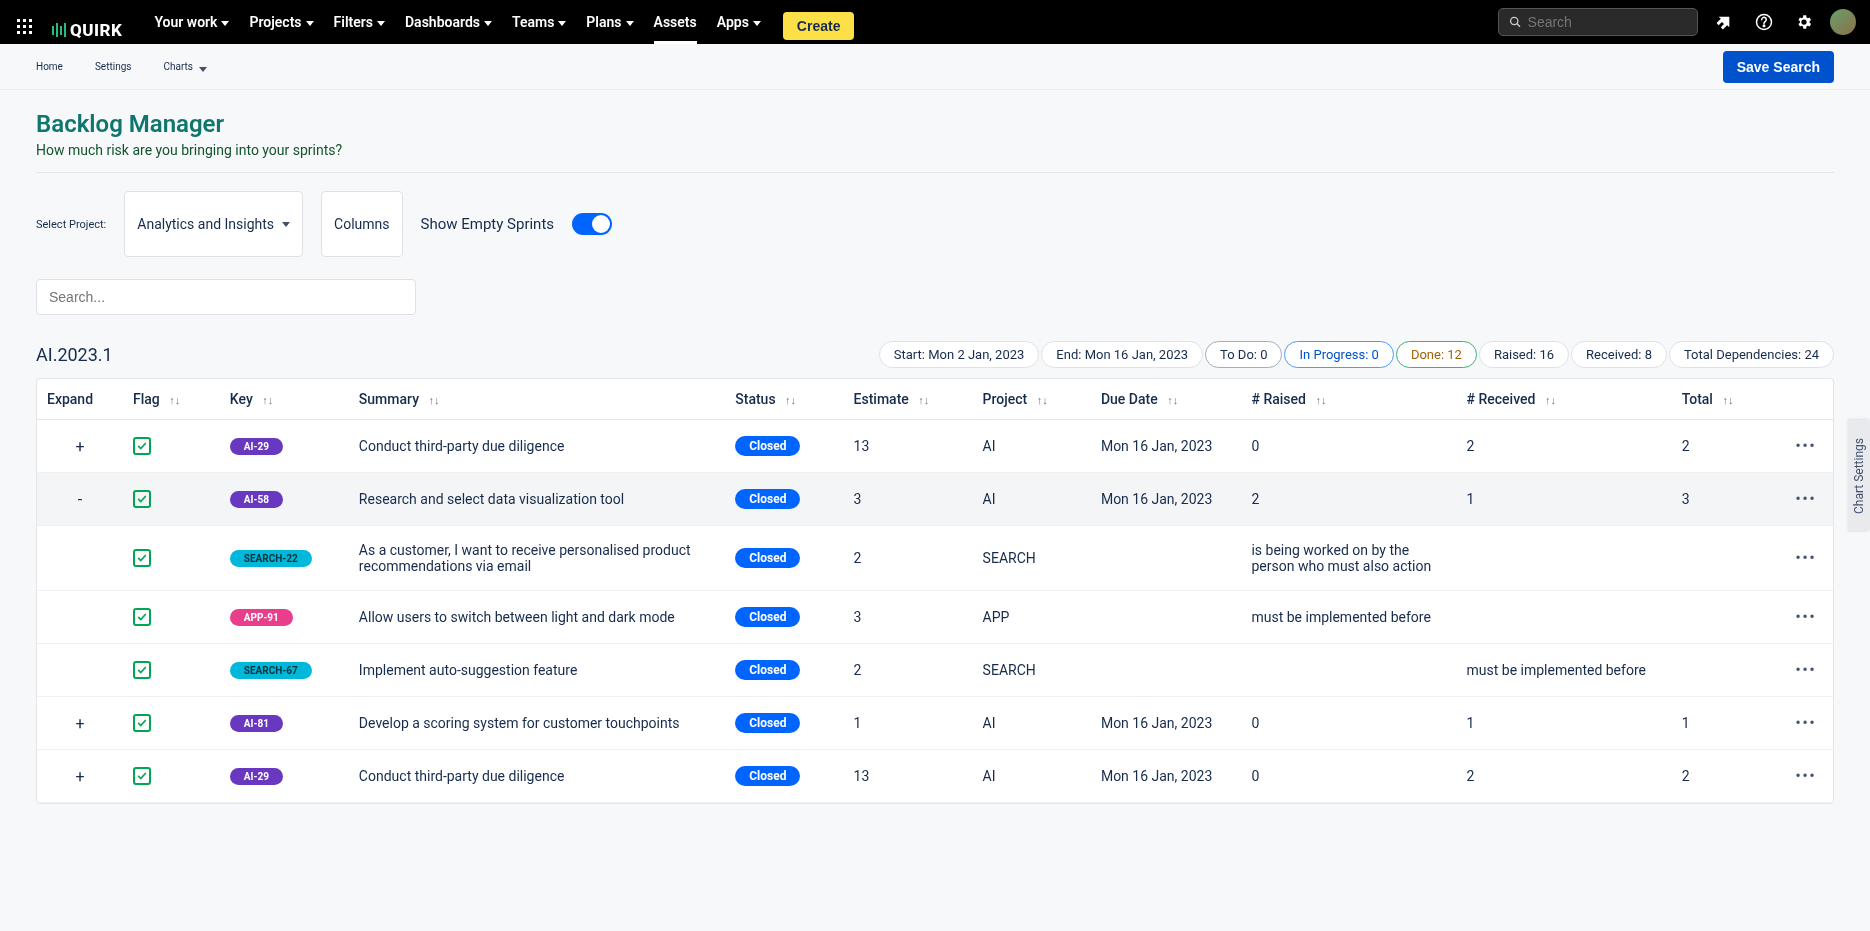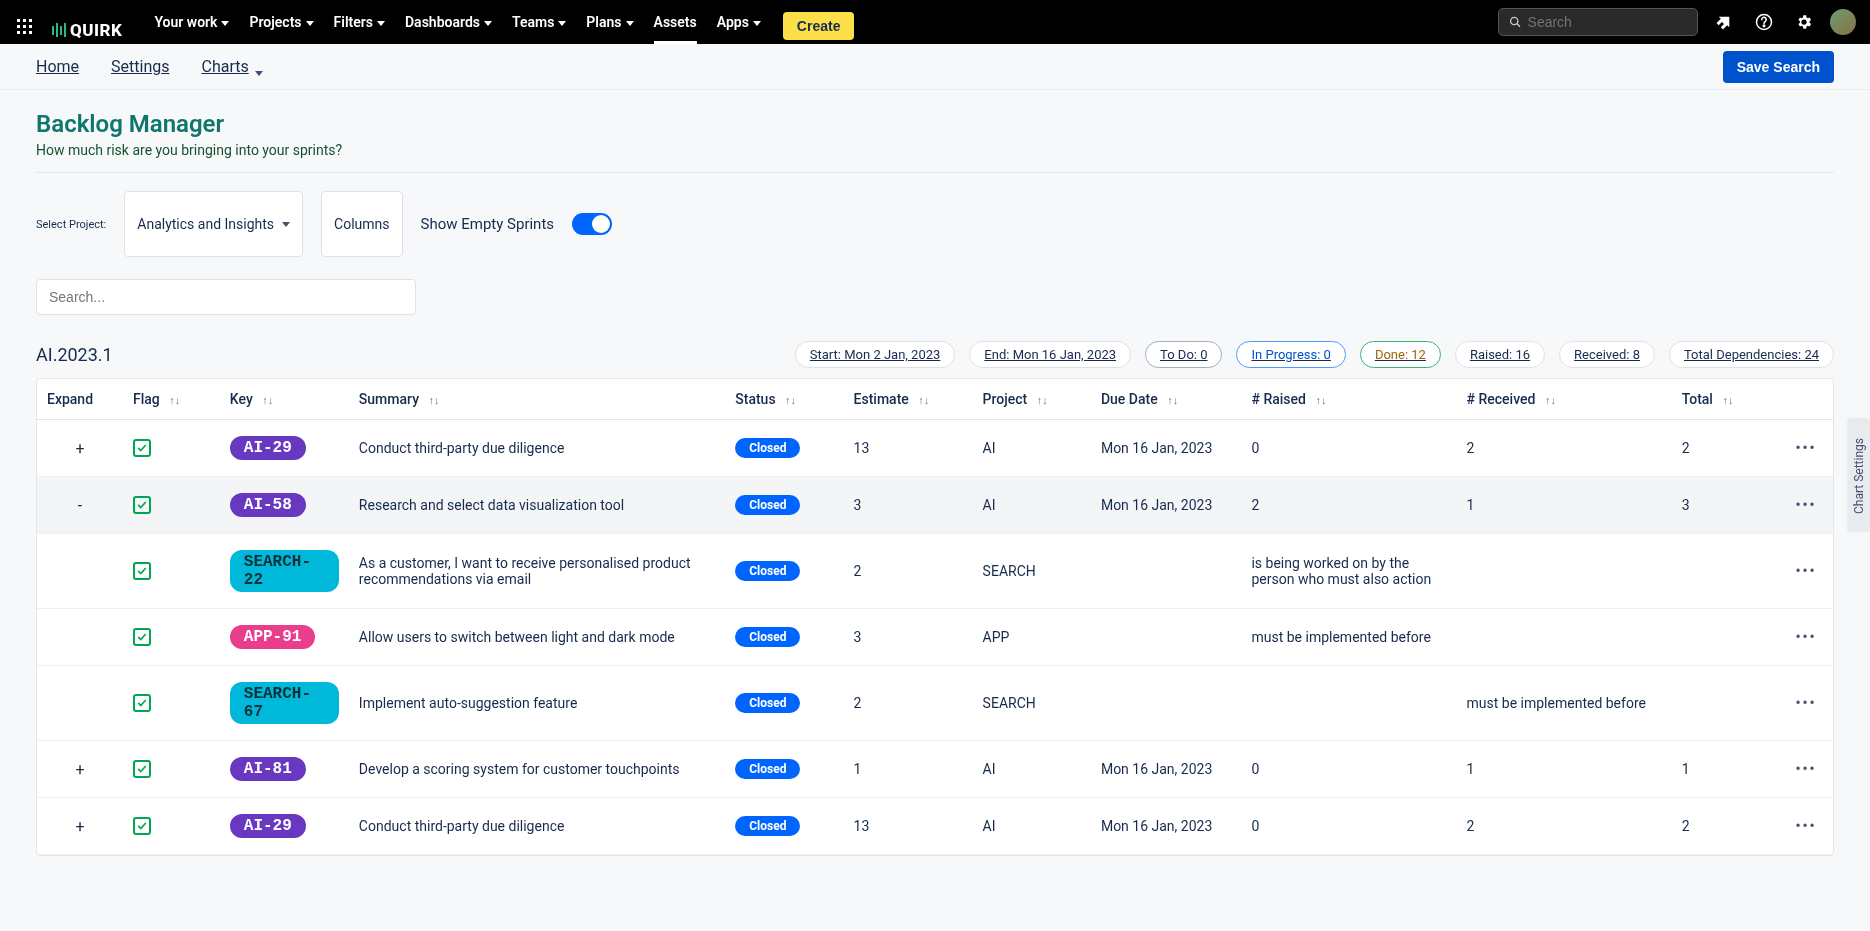--- a/index.html
+++ b/index.html
@@ -20,41 +20,41 @@
   .chev { width: 0; height: 0; border-left: 4px solid transparent; border-right: 4px solid transparent; border-top: 5px solid #fff; margin-top: 2px; }
   .create-btn { background: #fde047; color: #172B4D; border: none; border-radius: 4px; padding: 6px 14px; font-weight: 600; font-size: 14px; cursor: pointer; margin-left: 8px; }
   .topnav-right { margin-left: auto; display: flex; align-items: center; gap: 12px; }
   .search-box { background: #2a2a2a; border: 1px solid #555; border-radius: 5px; display: flex; align-items: center; padding: 5px 10px; width: 200px; }
   .search-box input { background: transparent; border: none; outline: none; color: #fff; font-size: 14px; width: 100%; margin-left: 6px; }
   .top-icon { color: #fff; cursor: pointer; display: flex; align-items: center; justify-content: center; width: 28px; height: 28px; }
   .avatar-sm { width: 26px; height: 26px; border-radius: 50%; background: linear-gradient(135deg,#6a9f6a,#8b6f4a); display: inline-block; }
 
   
   .secondbar { background: #f7f8f9; border-bottom: 1px solid #ebecf0; height: 46px; display: flex; align-items: center; padding: 0 36px; gap: 32px; }
-  .secondbar .tab { font-size: 16px; color: #172B4D; cursor: pointer; display: flex; align-items: flex-end; gap: 6px; text-decoration: underline; }
+  .secondbar .tab { font-size: 10px; color: #172B4D; cursor: pointer; display: flex; align-items: flex-end; gap: 6px; }
   .save-search { margin-left: auto; background: #0052CC; color: #fff; border: none; border-radius: 4px; padding: 8px 14px; font-weight: 600; font-size: 14px; cursor: pointer; }
 
   
   .content { padding: 20px 36px 40px; background: #f7f8f9; min-height: calc(100vh - 90px); }
   .page-title { font-size: 24px; font-weight: 600; color: #0f766e; }
   .page-sub { font-size: 14px; color: #14532d; margin-top: 4px; padding-bottom: 14px; border-bottom: 1px solid #e4e6ea; }
   
   .controls { display: flex; align-items: center; gap: 18px; margin-top: 18px; }
   .controls-label { font-size: 11px; color: #172B4D; }
   .select-btn, .columns-btn { background: #fff; border: 1px solid #dfe1e6; border-radius: 4px; padding: 24px 12px; font-size: 14px; cursor: pointer; display: flex; align-items: center; gap: 8px; }
   .toggle { width: 40px; height: 22px; border-radius: 11px; background: #0065ff; position: relative; cursor: pointer; }
   .toggle-knob { position: absolute; right: 2px; top: 2px; width: 18px; height: 18px; border-radius: 50%; background: #fff; }
   .toggle-label { font-size: 15px; color: #172B4D; }
   
   .search-small { margin-top: 22px; }
   .search-small input { background: #fff; border: 1px solid #dfe1e6; border-radius: 4px; padding: 9px 12px; font-size: 14px; width: 380px; outline: none; }
   
   .sprint-head { display: flex; align-items: center; margin-top: 26px; }
   .sprint-name { font-size: 18px; font-weight: 400; }
-  .pills { margin-left: auto; display: flex; gap: 14px; text-decoration: underline; }
+  .pills { margin-left: auto; display: flex; gap: 2px; }
   .pill { background: #fff; border: 1px solid #dfe1e6; border-radius: 16px; padding: 5px 14px; font-size: 13px; white-space: nowrap; }
   .pill.todo { border-color: #a5adba; }
   .pill.inprog { border-color: #4c9aff; color: #0052CC; }
   .pill.done { border-color: #36B37E; color: #a16207; }
   
   
   .table-wrap { margin-top: 10px; border: 1px solid #e4e6ea; border-radius: 4px; background: #fff; overflow: hidden; }
   table { width: 100%; border-collapse: collapse; table-layout: fixed; }
   thead th { text-align: left; font-weight: 500; font-size: 14px; padding: 12px 10px; border-bottom: 1px solid #e4e6ea; color: #172B4D; white-space: nowrap; }
   thead th .sort { margin-left: 6px; color: #6b778c; font-size: 11px; }
@@ -71,21 +71,21 @@
   col.c-project { width: 110px; }
   col.c-due { width: 140px; }
   col.c-raised { width: 200px; }
   col.c-received { width: 200px; }
   col.c-total { width: 100px; }
   col.c-actions { width: 50px; }
   
   .expand-cell { text-align: center; font-size: 16px; color: #172B4D; cursor: pointer; }
   .flag-box { width: 18px; height: 18px; border: 2px solid #00a651; border-radius: 3px; display: inline-flex; align-items: center; justify-content: center; }
   .flag-box svg { stroke: #00a651; }
-  .key-chip { border-radius: 12px; padding: 3px 14px; font-size: 16px; font-weight: 700; color: #fff; display: inline-block; font-family: Liberation Mono, monospace; }
+  .key-chip { border-radius: 12px; padding: 3px 14px; font-size: 10px; font-weight: 700; color: #fff; display: inline-block; }
   .key-ai { background: #6938c0; }
   .key-search { background: #00b8d9; color: #08323a; }
   .key-app { background: #e83e8c; }
   .status-chip { background: #0065ff; color: #fff; border-radius: 12px; padding: 3px 14px; font-size: 12px; font-weight: 700; display: inline-block; }
   .row-actions { text-align: center; cursor: pointer; color: #42526E; letter-spacing: 2px; font-weight: 700; }
   
   
   .side-tab { position: fixed; right: 0; top: 420px; background: #e8eaed; color: #42526E; padding: 18px 4px; writing-mode: vertical-rl; transform: rotate(180deg); font-size: 12px; border-radius: 4px 0 0 4px; box-shadow: 0 1px 3px rgba(0,0,0,0.1); cursor: pointer; }
   
   .chev-dark { width: 0; height: 0; border-left: 4px solid transparent; border-right: 4px solid transparent; border-top: 5px solid #42526E; }

